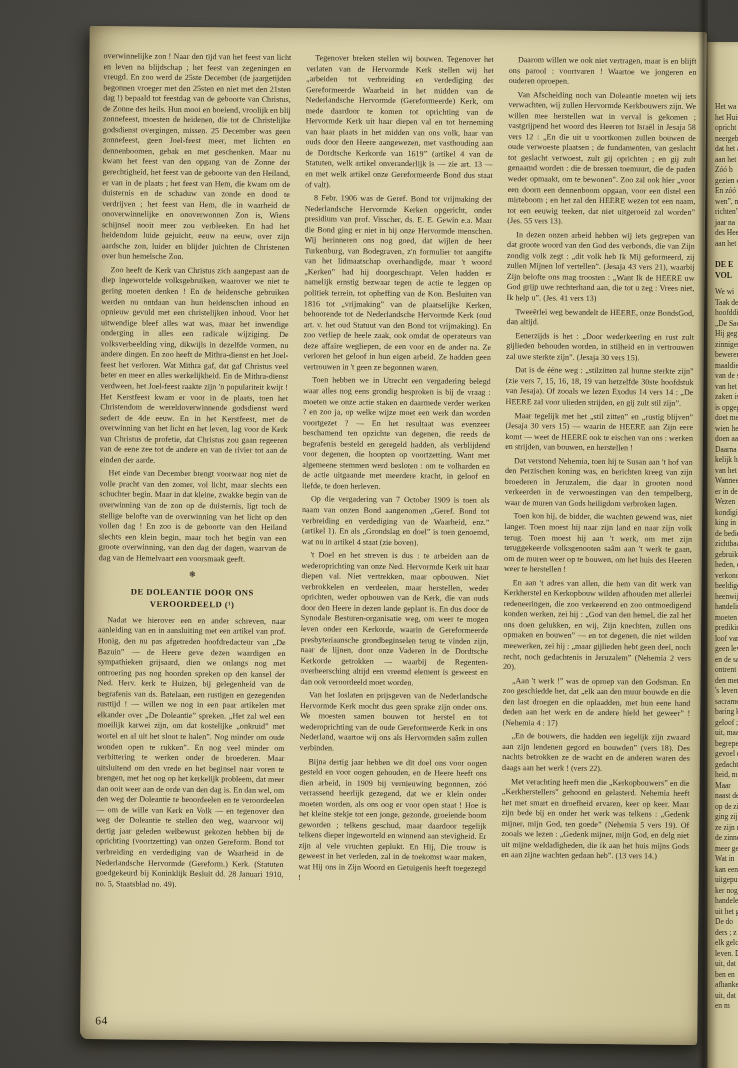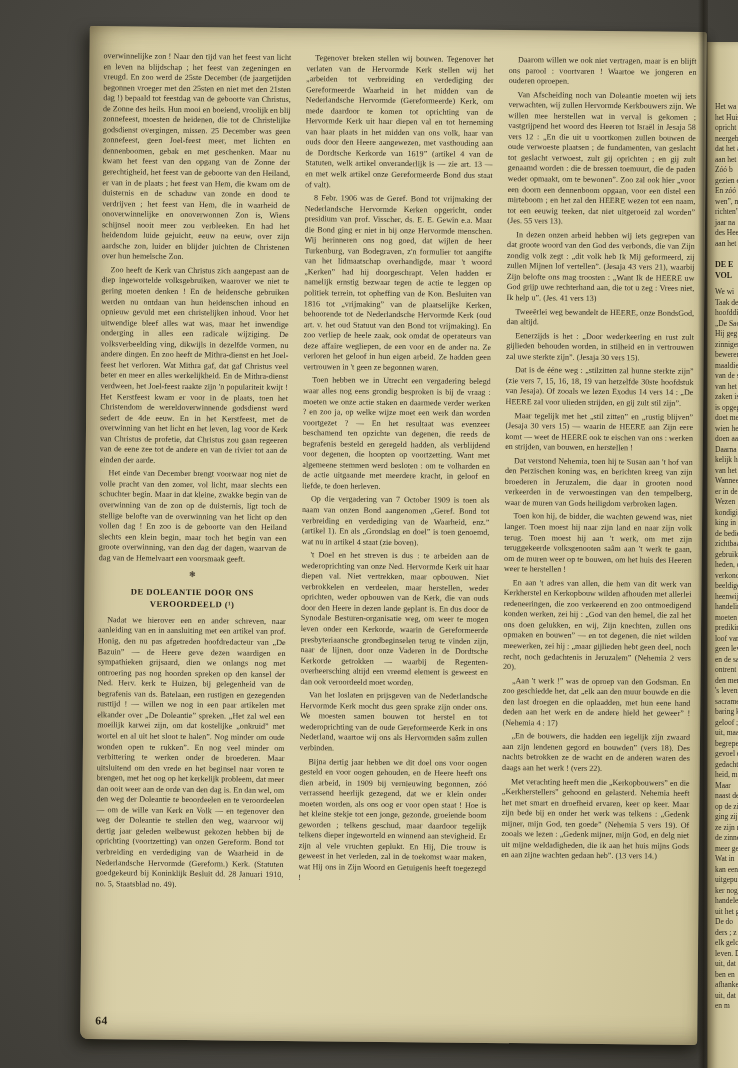--- a/index.html
+++ b/index.html
@@ -29,21 +29,21 @@
   }
   .col p{margin:0 0 3px 0;text-indent:9px;}
   .col p.flush{text-indent:0;}
   .ornament{text-align:center;font-size:8px;line-height:1;margin:7px 0 0;color:#3a332a;}
   .article-heading{
     text-align:center;font-weight:bold;font-size:8.6px;letter-spacing:0.45px;
     margin:8px 2px 6px;color:#241f15;
   }
   .page-number{
     position:absolute;left:15px;bottom:13px;
-    font-weight:bold;font-size:11.5px;color:#241f15;letter-spacing:0.5px;
+    font-weight:normal;font-size:11.5px;color:#241f15;letter-spacing:0.5px;
   }
   .page-next{
     position:absolute;left:707px;top:42px;width:31px;height:1032px;overflow:hidden;
     background:linear-gradient(90deg,#a89d76 0%,#c8be95 35%,#d7cda6 100%);
     box-shadow:inset 6px 0 9px -3px rgba(48,40,22,0.65);
   }
   .next-text{
     margin:60px 0 0 8px;width:40px;
     font-size:7.5px;line-height:1.4;color:#2c271d;white-space:pre-line;text-align:left;
   }

